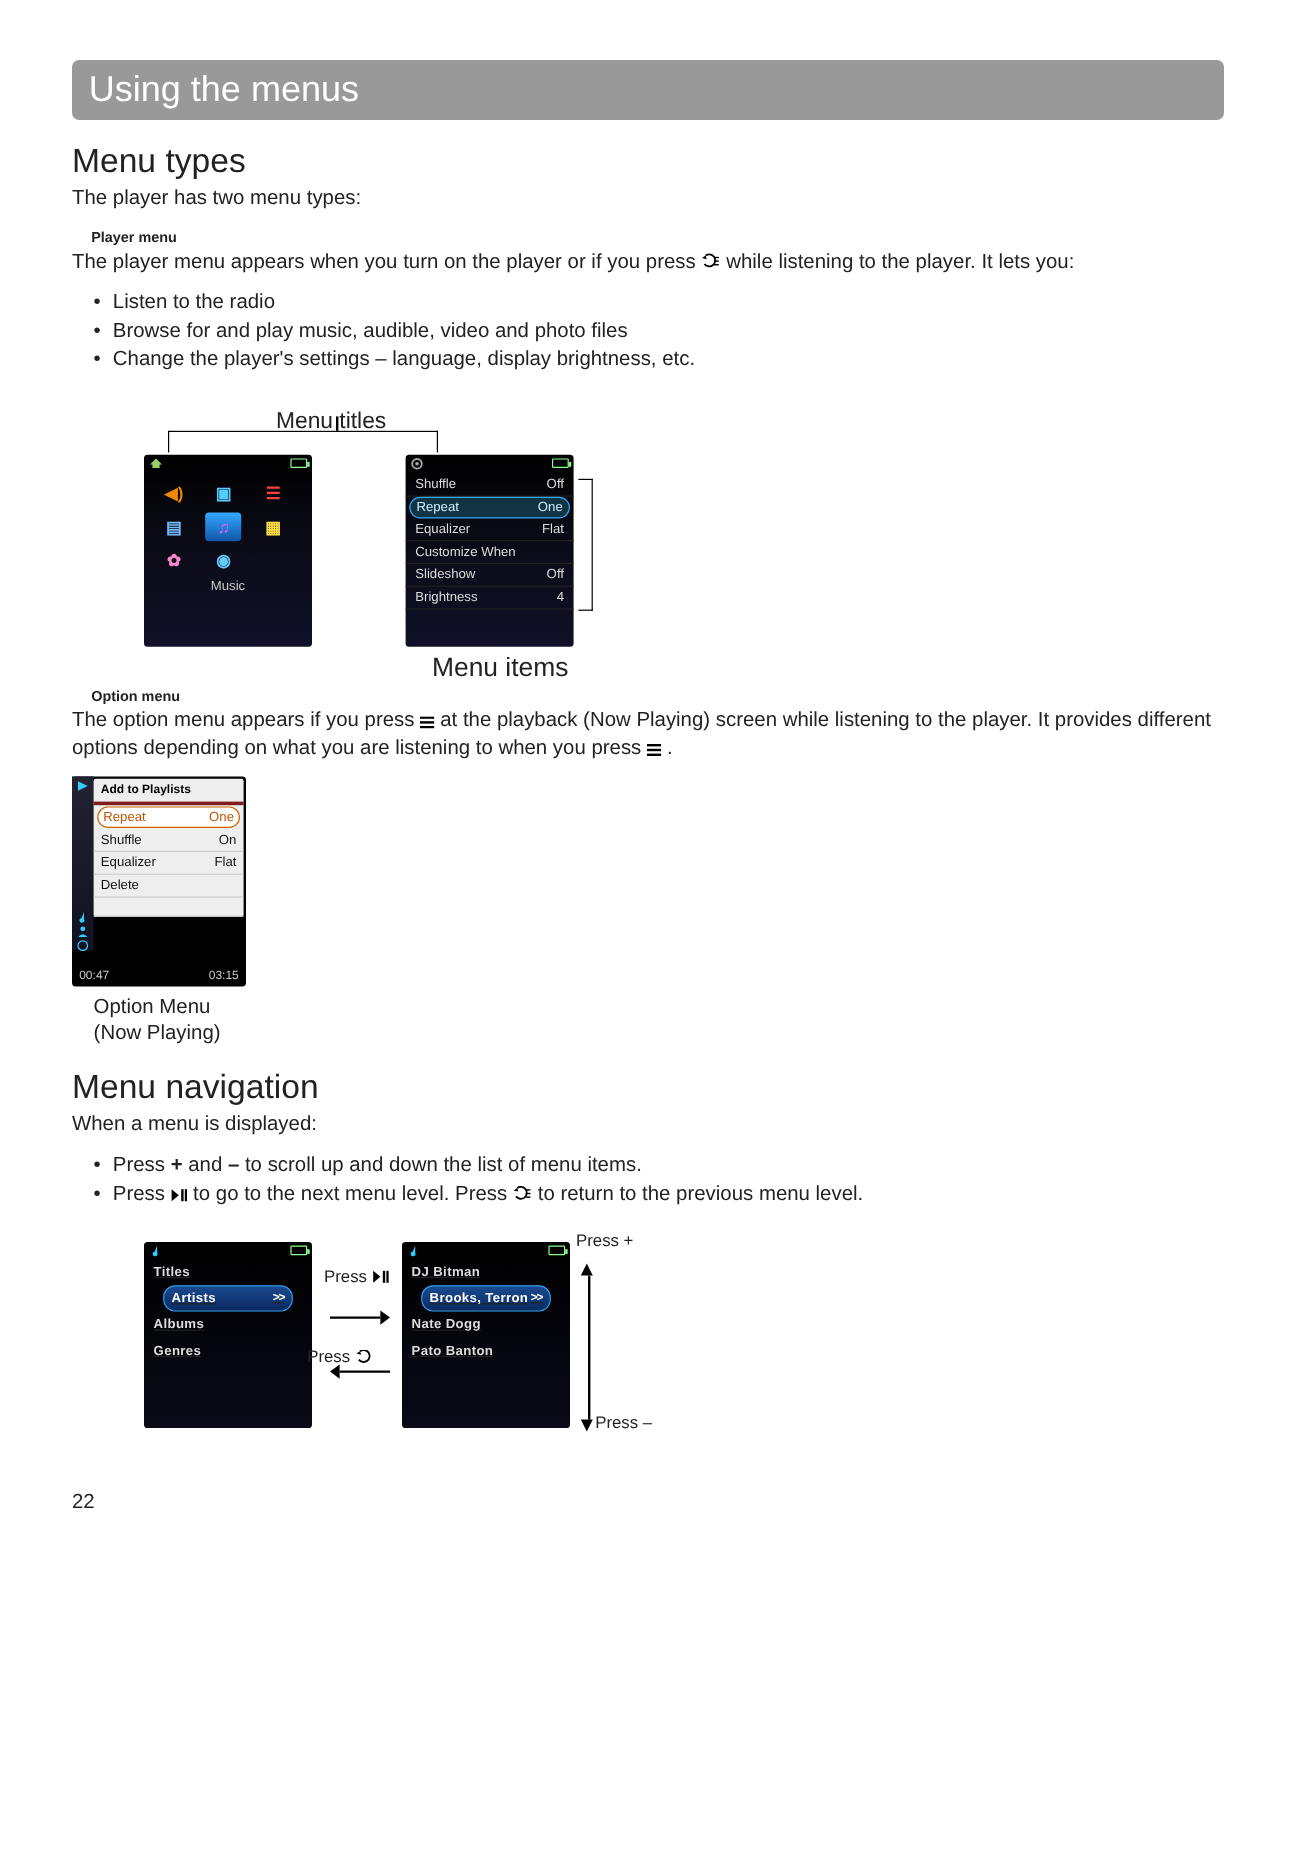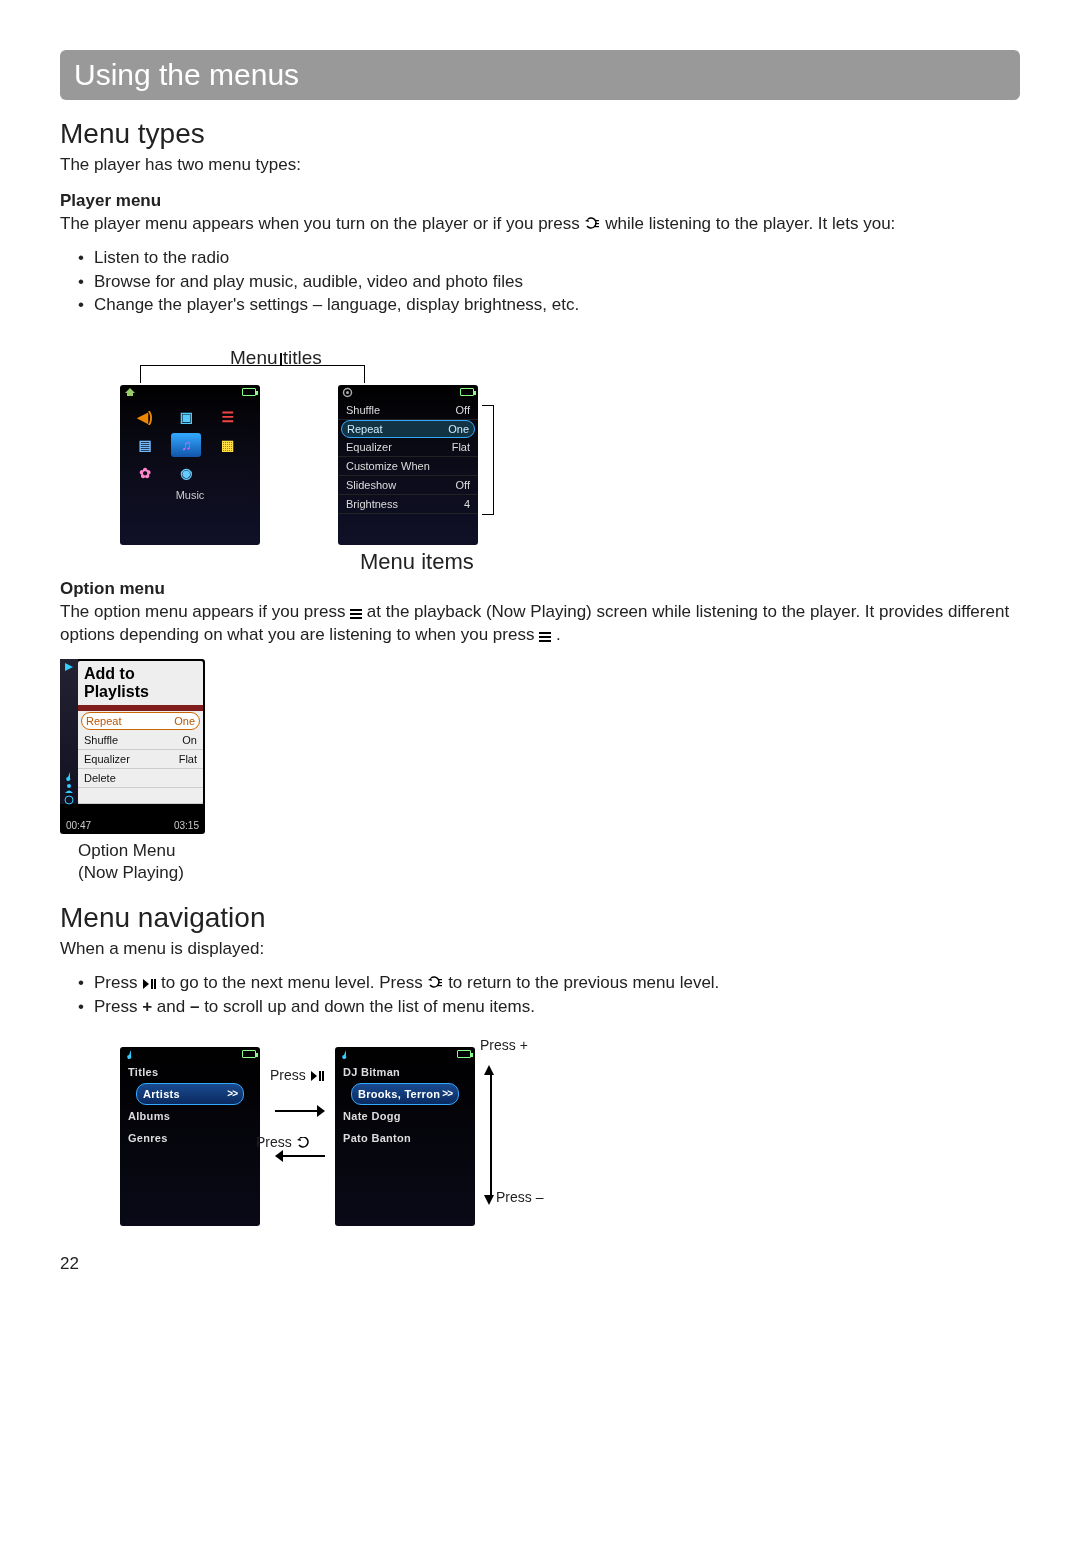--- a/index.html
+++ b/index.html
@@ -18,21 +18,21 @@
     border-radius: 6px;
     margin-bottom: 18px;
   }
   h2.section {
     font-size: 28px;
     font-weight: 400;
     margin: 18px 0 4px 0;
     color: #222;
   }
   .body-text { font-size: 17px; line-height: 1.35; margin: 2px 0; }
-  .bold-sub { font-weight: 700; font-size: 17px; margin: 14px 0 2px 0; }
+  .bold-sub { font-weight: 700; font-size: 12px; margin: 14px 0 2px 16px; }
   ul.bul { list-style: none; padding-left: 18px; margin: 10px 0 18px 0; }
   ul.bul li { font-size: 17px; position: relative; padding-left: 16px; line-height: 1.4; }
   ul.bul li::before { content: "•"; position: absolute; left: 0; }
   .inline-icon { display: inline-block; vertical-align: -2px; }
 
   
   .diag1 { position: relative; margin: 8px 0 8px 0; height: 230px; }
   .label-mt { position: absolute; left: 170px; top: 12px; font-size: 19px; }
   .bracket-top { position: absolute; left: 80px; top: 30px; width: 225px; height: 18px; border: 1.5px solid #000; border-bottom: none; }
   .tick-top { position: absolute; left: 220px; top: 18px; width: 1.5px; height: 12px; background: #000; }
@@ -65,29 +65,29 @@
   .bracket-right { position: absolute; left: 422px; top: 70px; height: 110px; width: 12px; border: 1.5px solid #000; border-left: none; }
 
   
   .opt-wrap { margin: 12px 0 4px 0; }
   .opt-screen {
     width: 145px; height: 175px; background: #000; border-radius: 3px; position: relative;
     font-family: Arial, sans-serif;
   }
   .opt-side { position: absolute; left: 0; top: 0; width: 18px; height: 145px; background: linear-gradient(180deg,#223,#112); }
   .opt-panel { position: absolute; left: 18px; top: 2px; right: 2px; background: #eee; border-radius: 2px; }
-  .opt-head { font-size: 16px; padding: 4px 6px; color: #000; border-bottom: 6px solid #7f1d1d; font-weight: bold;}
+  .opt-head { font-size: 10px; padding: 4px 6px; color: #000; border-bottom: 3px solid #7f1d1d; font-weight: bold;}
   .opt-row { display: flex; justify-content: space-between; font-size: 11px; padding: 3px 6px; color: #111; border-bottom: 1px solid #ccc; }
   .opt-row.sel { border: 1px solid #c60; color: #b50; background: #fff; border-radius: 9px; margin: 1px 3px; padding: 2px 4px; }
   .opt-time { position: absolute; bottom: 3px; left: 6px; right: 6px; display: flex; justify-content: space-between; color: #ccc; font-size: 10px; }
   .opt-caption { font-size: 17px; margin: 6px 0 0 18px; line-height: 1.3; }
 
   
   .nav-diag { position: relative; height: 170px; margin-top: 18px; }
-  .nscreen { position: absolute; width: 140px; height: 179px; background: linear-gradient(180deg,#000,#0a0a18); border-radius: 3px; font-family: Arial, sans-serif; }
+  .nscreen { position: absolute; width: 140px; height: 155px; background: linear-gradient(180deg,#000,#0a0a18); border-radius: 3px; font-family: Arial, sans-serif; text-decoration: underline; }
   .n1 { left: 60px; top: 10px; }
   .n2 { left: 275px; top: 10px; }
   .nrow { font-size: 11px; color: #ddd; padding: 5px 8px; font-weight: bold; letter-spacing: 0.3px; }
   .nrow.sel { border: 1px solid #3af; border-radius: 10px; margin: 0 16px; padding: 4px 6px; background: linear-gradient(#1a4a90,#0a2a60); color: #fff; display:flex; justify-content: space-between;}
   .nrow .chev { color: #fff; font-size: 10px; letter-spacing: -1px;}
 
   .arrow-r { position: absolute; left: 215px; top: 60px; font-size: 24px; }
   .arrow-l { position: absolute; left: 215px; top: 105px; font-size: 24px; }
   .press-lbl { position: absolute; font-size: 14px; }
   .p-pi { left: 210px; top: 30px; }
@@ -255,39 +255,39 @@
   <div class="opt-caption">
     <span>Option Menu</span><br>
     <span>(Now Playing)</span>
   </div>
 </div>
 
 <h2 class="section">Menu navigation</h2>
 <p class="body-text">When a menu is displayed:</p>
 <ul class="bul">
   <li>
+    <span>Press </span><b>+</b><span> and </span><b>–</b><span> to scroll up and down the list of menu items.</span>
+  </li>
+  <li>
     <span>Press </span>
     <svg class="inline-icon" width="14" height="12">
         <path d="M1 1 L7 6 L1 11 Z" fill="#000"></path>
         <rect x="9" y="1" width="2" height="10" fill="#000"></rect>
         <rect x="12" y="1" width="2" height="10" fill="#000"></rect>
       </svg>
     <span> to go to the next menu level. Press </span>
     <svg class="inline-icon" width="16" height="14" viewBox="0 0 16 14">
         <path d="M4 2 A5 5 0 1 1 3 9" fill="none" stroke="#000" stroke-width="1.5"></path>
         <path d="M4 2 L1 4 L5 5 Z" fill="#000"></path>
         <rect x="11" y="3" width="4" height="1.2" fill="#000"></rect>
         <rect x="11" y="6" width="4" height="1.2" fill="#000"></rect>
         <rect x="11" y="9" width="4" height="1.2" fill="#000"></rect>
       </svg>
     <span> to return to the previous menu level.</span>
   </li>
-  <li>
-    <span>Press </span><b>+</b><span> and </span><b>–</b><span> to scroll up and down the list of menu items.</span>
-  </li>
 </ul>
 
 <div class="nav-diag">
   <div class="nscreen n1">
     <div class="status-bar">
       <svg class="music-ic" width="10" height="10">
           <path d="M7 1 L7 7 A2 2 0 1 1 5 6" fill="#3cf"></path>
         </svg>
       <div class="batt"></div>
     </div>

